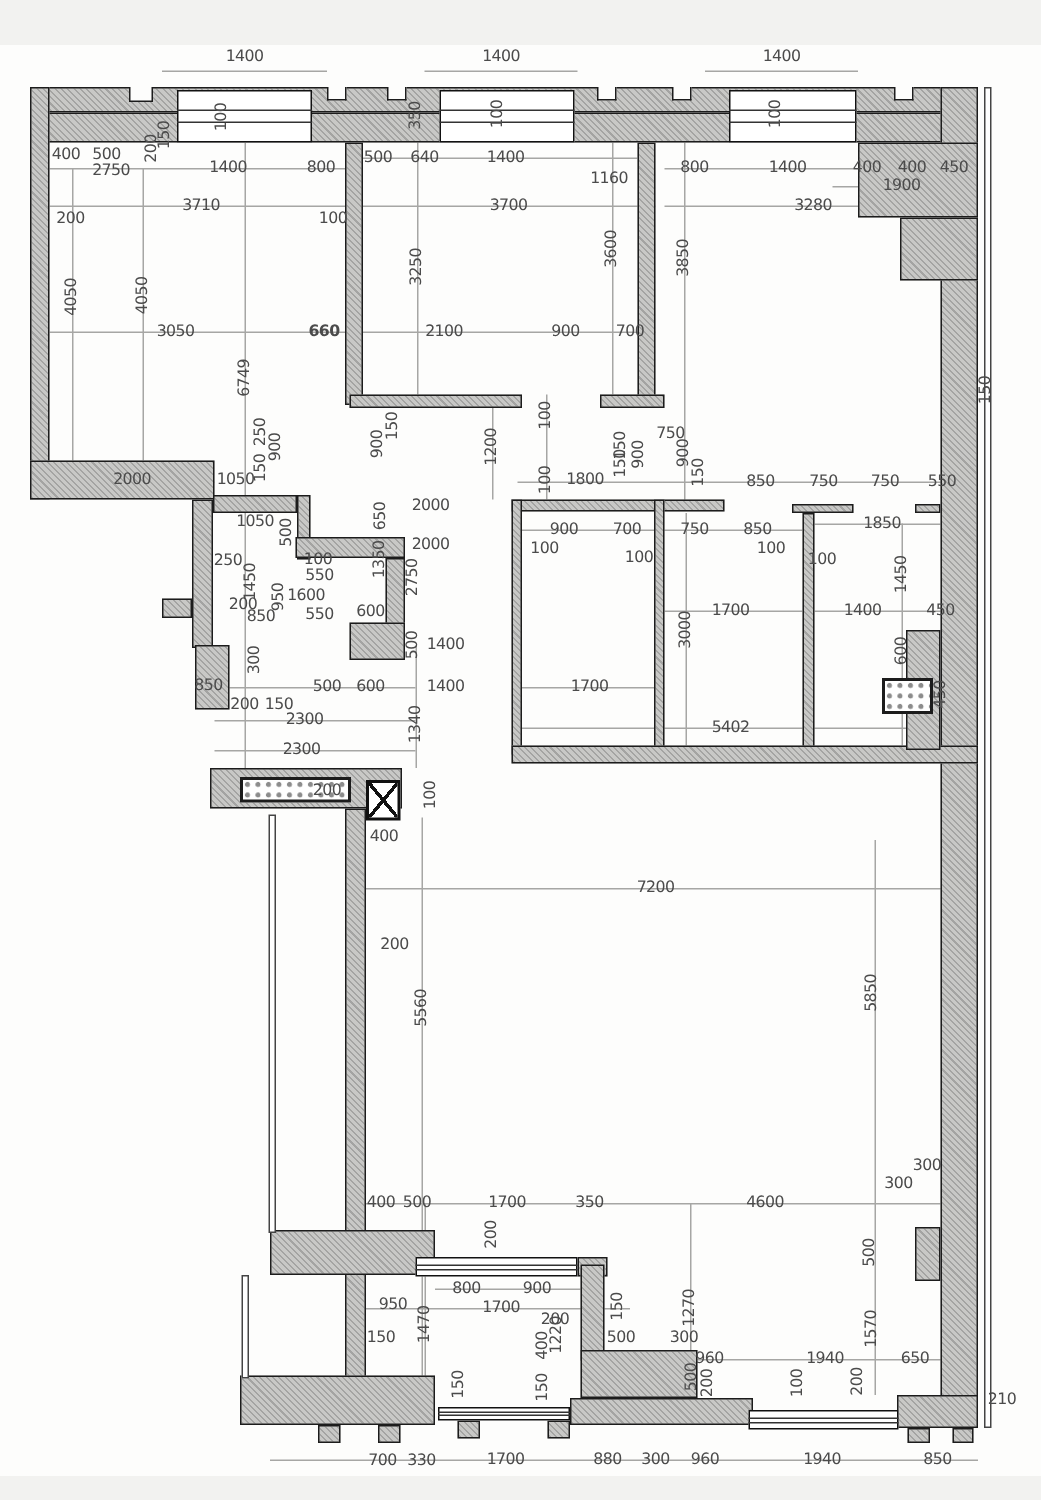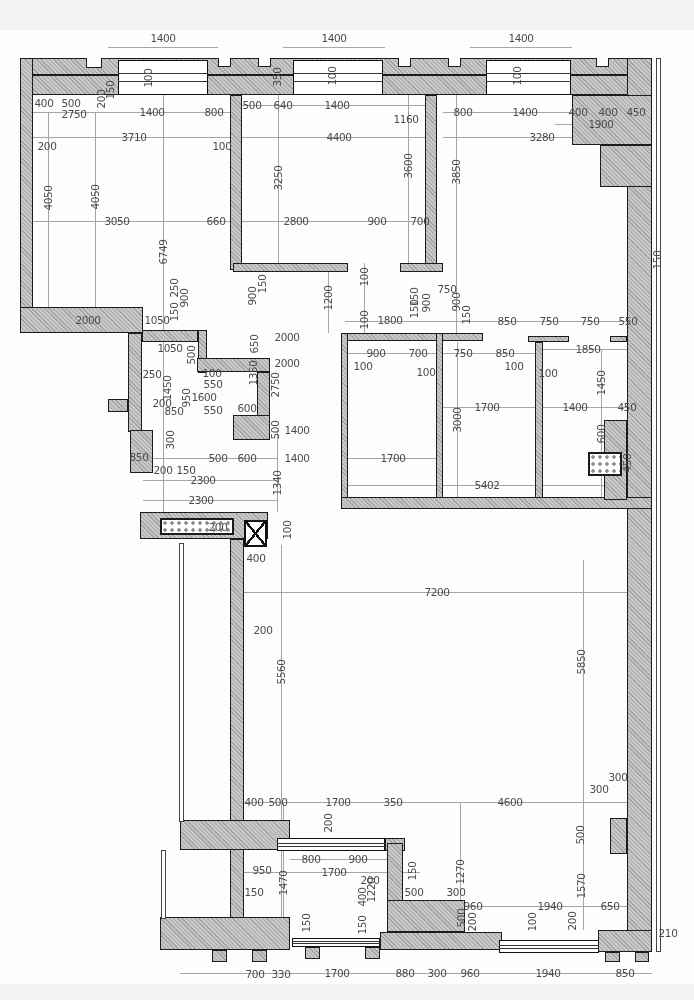--- a/index.html
+++ b/index.html
@@ -172,31 +172,31 @@
     <div class="lab" style="left: 406px; top: 119px;">1160</div>
     <div class="lab" style="left: 463px; top: 112px;">800</div>
     <div class="lab" style="left: 525px; top: 112px;">1400</div>
     <div class="lab" style="left: 578px; top: 112px;">400</div>
     <div class="lab" style="left: 608px; top: 112px;">400</div>
     <div class="lab" style="left: 636px; top: 112px;">450</div>
     <div class="lab" style="left: 601px; top: 124px;">1900</div>
     <div class="lab" style="left: 134px; top: 137px;">3710</div>
     <div class="lab" style="left: 47px; top: 146px;">200</div>
     <div class="lab" style="left: 222px; top: 146px;">100</div>
-    <div class="lab" style="left: 339px; top: 137px;">4400</div>
+    <div class="lab" style="left: 339px; top: 137px;">3700</div>
     <div class="lab" style="left: 542px; top: 137px;">3280</div>
     <div class="lab v" style="left: 48px; top: 198px;">4050</div>
     <div class="lab v" style="left: 95px; top: 197px;">4050</div>
     <div class="lab v" style="left: 278px; top: 178px;">3250</div>
     <div class="lab v" style="left: 408px; top: 166px;">3600</div>
     <div class="lab v" style="left: 456px; top: 172px;">3850</div>
     <div class="lab v" style="left: 657px; top: 260px;">150</div>
     <div class="lab" style="left: 117px; top: 221px;">3050</div>
-    <div class="lab" style="left: 216px; top: 221px;">660</div>
-    <div class="lab" style="left: 296px; top: 221px;">2800</div>
+    <div class="lab" style="left: 216px; top: 221px; font-weight: bold;">660</div>
+    <div class="lab" style="left: 296px; top: 221px;">2100</div>
     <div class="lab" style="left: 377px; top: 221px;">900</div>
     <div class="lab" style="left: 420px; top: 221px;">700</div>
     <div class="lab v" style="left: 163px; top: 252px;">6749</div>
     <div class="lab v" style="left: 174px; top: 288px;">250</div>
     <div class="lab v" style="left: 184px; top: 298px;">900</div>
     <div class="lab v" style="left: 174px; top: 312px;">150</div>
     <div class="lab" style="left: 88px; top: 320px;">2000</div>
     <div class="lab" style="left: 157px; top: 320px;">1050</div>
     <div class="lab v" style="left: 262px; top: 284px;">150</div>
     <div class="lab v" style="left: 252px; top: 296px;">900</div>

